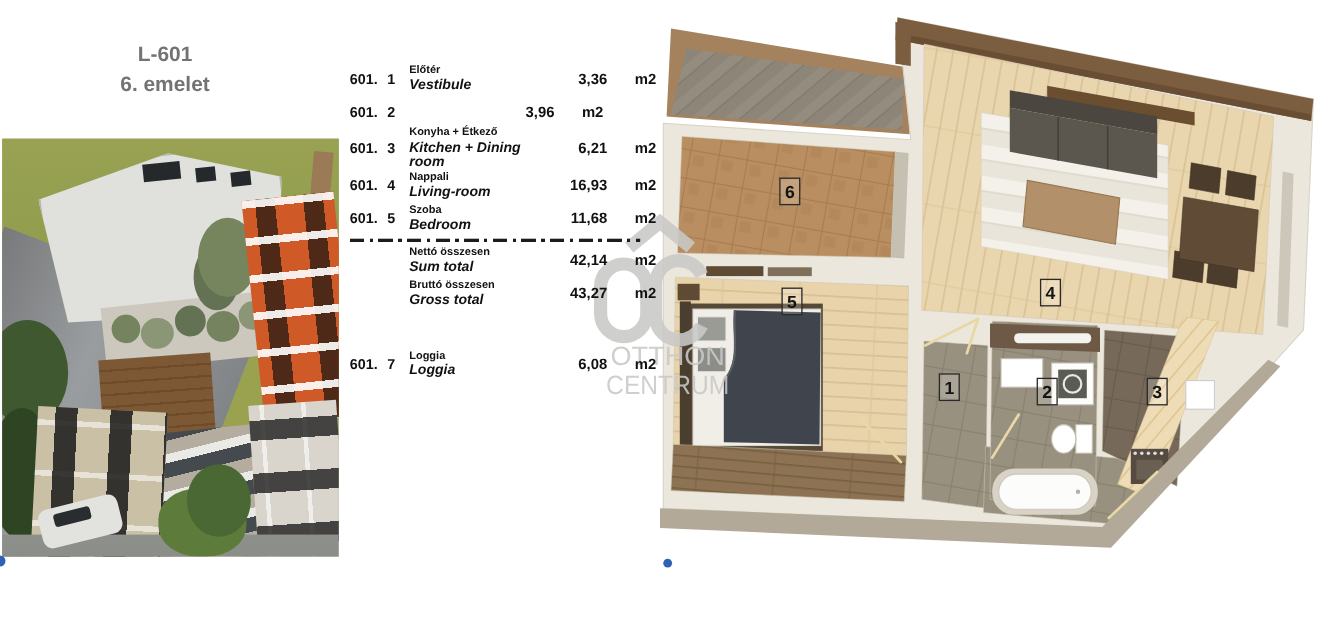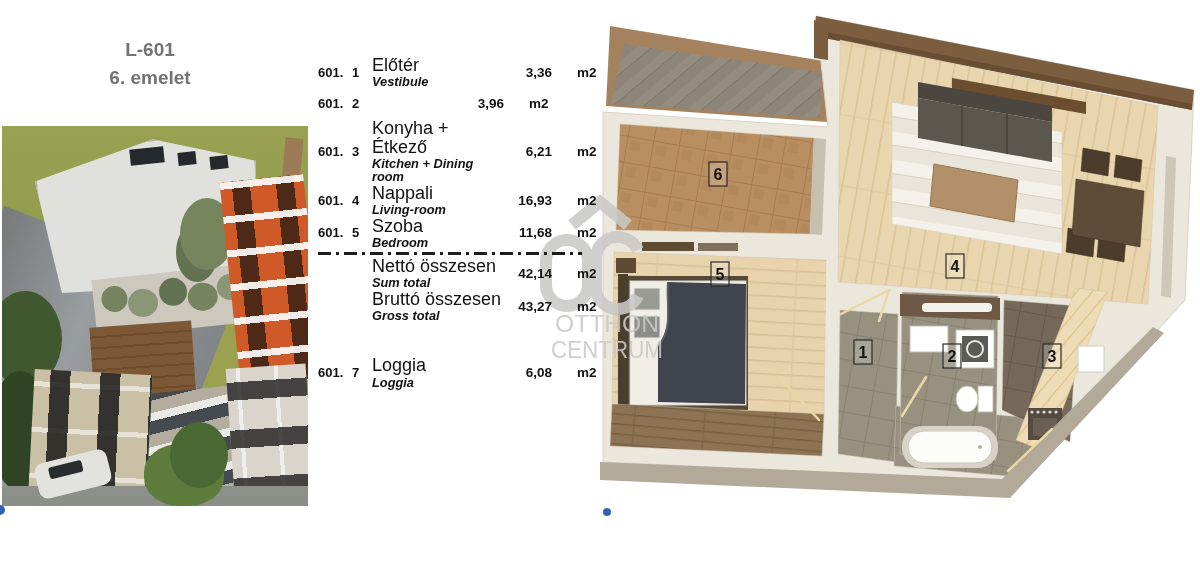--- a/index.html
+++ b/index.html
@@ -8,21 +8,21 @@
 
   
   .title-block{position:absolute;left:30px;top:36px;width:240px;text-align:center;
     color:#737373;font-weight:bold;font-size:19px;line-height:28px;z-index:3;}
 
   
   .area-table{position:absolute;left:318px;top:56px;width:264px;z-index:5;}
   .t-row{display:grid;grid-template-columns:34px 20px 1fr 48px 30px;min-height:30px;align-items:center;}
   .t-code,.t-no{font-weight:bold;font-size:13px;}
   .t-name{line-height:1.06;}
-  .t-hu{display:block;font-weight:normal;font-size:18px;}
+  .t-hu{display:block;font-weight:bold;font-size:10px;}
   .t-en{display:block;font-style:italic;font-size:12.8px;font-weight:bold;}
   .t-val{font-weight:bold;font-size:13.5px;text-align:right;}
   .t-unit{font-weight:bold;font-size:13.5px;padding-left:25px;}
   .divider{height:3px;margin:3px 0 2px 0;
     background:repeating-linear-gradient(90deg,#1c1c1c 0 13px,transparent 13px 18px,#1c1c1c 18px 21px,transparent 21px 26px);}
   .loggia-gap{margin-top:34px;}
 
   
   .render{position:absolute;left:2px;top:126px;width:306px;height:380px;overflow:hidden;
     background:#9aa24f;z-index:2;}

